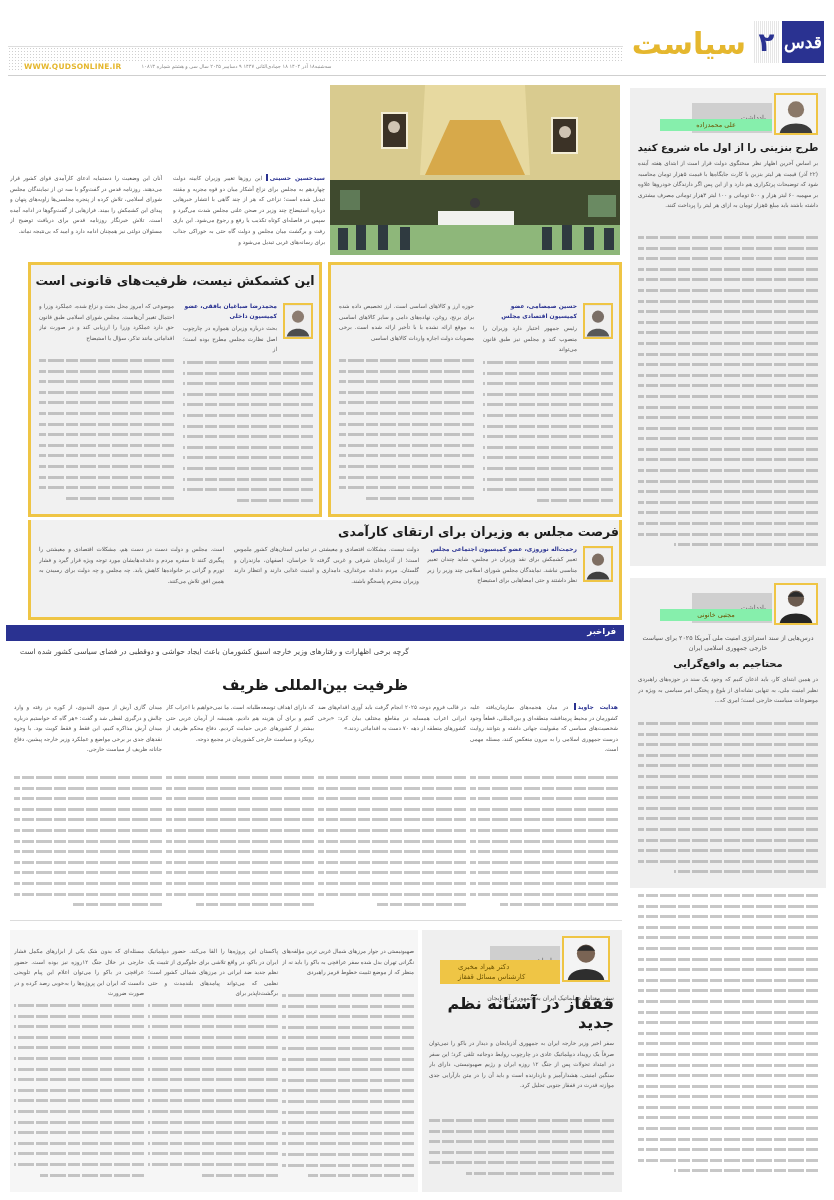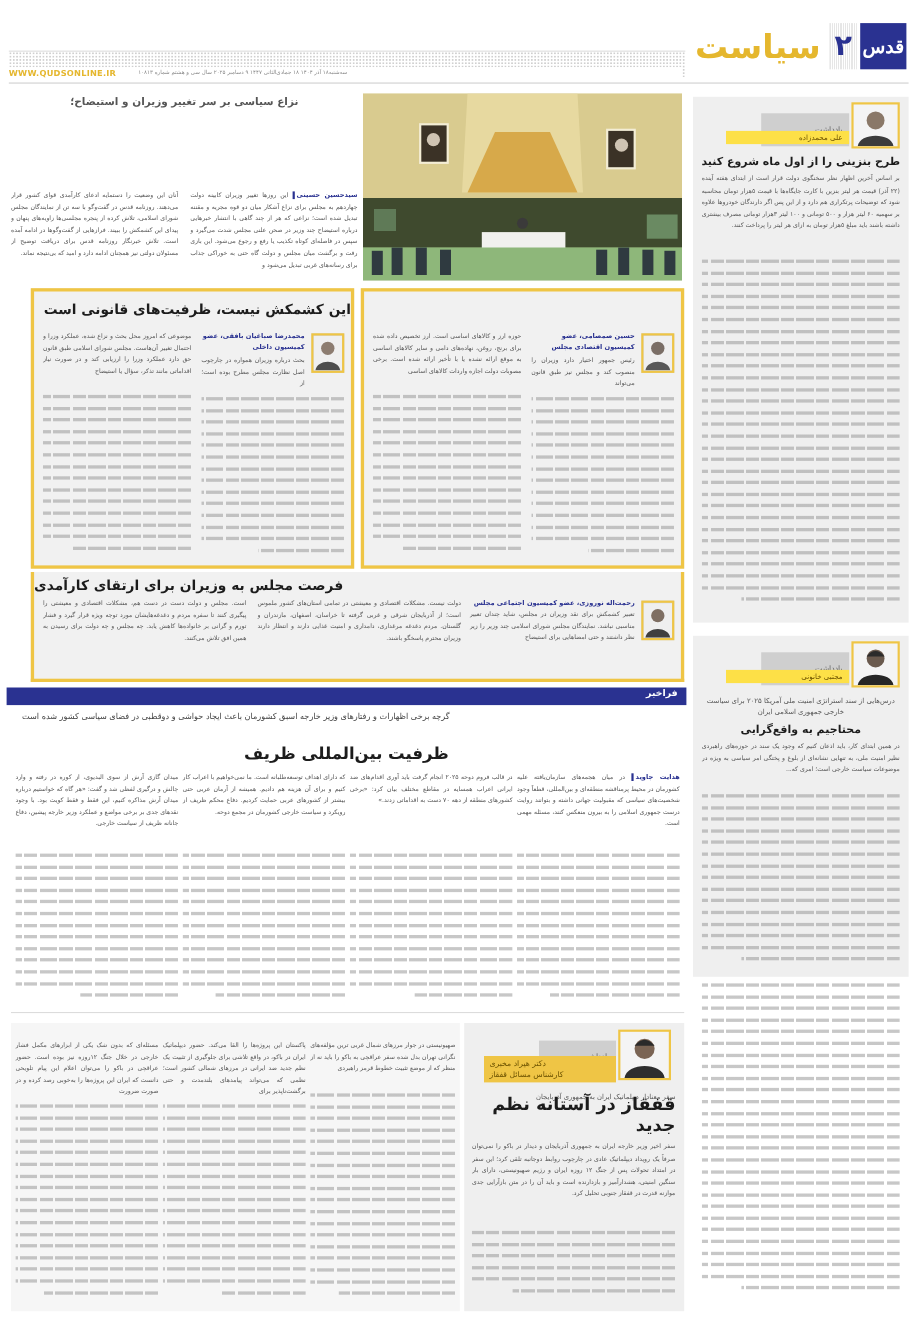--- a/index.html
+++ b/index.html
@@ -12,43 +12,42 @@
   .lines span { display:block; height: 10.6px; position: relative; }
   .lines span::after { content:""; position:absolute; right:0; left:0; top:4px; height:3px; background: repeating-linear-gradient(270deg,#9a9a9a 0 12px,transparent 12px 14px,#9a9a9a 14px 30px, transparent 30px 32px); opacity:.55; }
   .lines span.short::after { left: 40%; }
   .lines span.mid::after { left: 20%; }
   .yellow-box { border: 3px solid #efc545; background: #f1f1f1; }
   .grey-box { background: #efefef; }
   .byline { color: #2a3291; font-weight: bold; font-size: 6px; }
   .avatar { background: #d8d8d8; overflow: hidden; }
   .avatar svg { width: 100%; height: 100%; display: block; }
   .note-tag { background: #cfcfcf; color: #666; font-size: 7px; padding: 11px 6px; text-align: right; }
-  .note-name { background: #fde047; color: #6d5300; font-size: 6.5px; padding: 2px 6px; text-align: right; }
+  .note-name { background: #86efac; color: #6d5300; font-size: 6.5px; padding: 2px 6px; text-align: center; }
 </style>
 </head>
 <body>
 
 <div class="abs" style="left:0;top:0;width:834px;height:80px;">
   <div class="abs" style="right:10px;top:21px;width:42px;height:42px;background:#2a3291;color:#fff;display:flex;align-items:center;justify-content:center;">
     <span style="font-size:17px;font-weight:bold;font-family:'DejaVu Serif',serif;">قدس</span>
   </div>
   <div class="abs" style="right:55px;top:21px;width:25px;height:42px;background:repeating-linear-gradient(90deg,#e6e6e6 0 1px,#fff 1px 2px);display:flex;align-items:center;justify-content:center;">
     <span style="font-size:26px;font-weight:bold;color:#2a3291;">۲</span>
   </div>
   <div class="abs" style="right:88px;top:24px;font-size:30px;font-weight:bold;color:#e5b72e;font-family:'DejaVu Sans',sans-serif;line-height:40px;">سیاست</div>
   <div class="abs" style="left:8px;top:46px;width:615px;height:24px;background-image:radial-gradient(#cfcfcf 0.6px,transparent 0.7px);background-size:3px 3px;border-top:1px solid #ddd;"></div>
-  <div class="abs" style="left:8px;top:61px;width:612px;height:10px;background:#fff;display:flex;align-items:center;gap:20px;direction:ltr;">
+  <div class="abs" style="left:24px;top:61px;width:612px;height:10px;background:#fff;display:flex;align-items:center;gap:20px;direction:ltr;">
     <span style="font-size:7.5px;font-weight:bold;color:#e5b72e;letter-spacing:0.2px;">WWW.QUDSONLINE.IR</span>
     <span style="font-size:5px;color:#888;direction:rtl;">سه‌شنبه۱۸ آذر ۱۴۰۴ ۱۸ جمادی‌الثانی ۱۴۴۷ ۹ دسامبر ۲۰۲۵ سال سی و هشتم شماره ۱۰۸۱۳</span>
   </div>
   <div class="abs" style="left:8px;top:75px;width:818px;height:1px;background:#cfcfcf;"></div>
 </div>
 
 <div class="abs" style="left:10px;top:85px;width:315px;height:170px;">
-  <div style="text-align:center;font-size:9.5px;color:#555;font-weight:bold;line-height:15px;">نزاع سیاسی بر سر تغییر وزیران و استیضاح؛</div>
   <div class="abs" style="right:0;top:88px;width:152px;">
     <div class="txt-mid" style="height:80px;"><span class="byline" style="color:#2a3291;border-left:2px solid #2a3291;padding-left:2px;">سیدحسین حسینی</span> <span>این روزها تغییر وزیران کابینه دولت چهاردهم به مجلس برای نزاع آشکار میان دو قوه مجریه و مقننه تبدیل شده است؛ نزاعی که هر از چند گاهی با انتشار خبرهایی درباره استیضاح چند وزیر در صحن علنی مجلس شدت می‌گیرد و سپس در فاصله‌ای کوتاه تکذیب یا رفع و رجوع می‌شود. این بازی رفت و برگشت میان مجلس و دولت گاه حتی به خوراکی جذاب برای رسانه‌های غربی تبدیل می‌شود و</span></div>
   </div>
   <div class="abs" style="left:0;top:88px;width:152px;">
     <div class="txt-mid" style="height:80px;">آنان این وضعیت را دستمایه ادعای کارآمدی قوای کشور قرار می‌دهند. روزنامه قدس در گفت‌وگو با سه تن از نمایندگان مجلس شورای اسلامی، تلاش کرده از پنجره مجلسی‌ها زاویه‌های پنهان و پیدای این کشمکش را ببیند. فرازهایی از گفت‌وگوها در ادامه آمده است. تلاش خبرنگار روزنامه قدس برای دریافت توضیح از مسئولان دولتی نیز همچنان ادامه دارد و امید که بی‌نتیجه نماند.</div>
   </div>
 </div>
 
 <div class="abs" style="left:330px;top:85px;width:290px;height:170px;overflow:hidden;background:linear-gradient(180deg,#d8c98a 0%,#c9b56f 45%,#6f7a55 70%,#93b178 100%);">
   <svg viewBox="0 0 290 170" width="290" height="170">
@@ -162,21 +161,21 @@
       <span></span>
       <span></span>
       <span></span>
       <span></span>
       <span></span>
       <span class="mid"></span>
   </div>
 </div>
 
 <div class="abs yellow-box" style="left:28px;top:262px;width:294px;height:255px;">
-  <div style="font-size:12.5px;font-weight:bold;color:#1c1c1c;margin-top:8px;">این کشمکش نیست، ظرفیت‌های قانونی است</div>
+  <div style="text-align:center;font-size:12.5px;font-weight:bold;color:#1c1c1c;margin-top:8px;">این کشمکش نیست، ظرفیت‌های قانونی است</div>
   <div class="abs avatar" style="right:6px;top:38px;width:30px;height:36px;border:2px solid #efc545;">
     <svg viewBox="0 0 30 36">
         <rect width="30" height="36" fill="#efefef"></rect>
         <circle cx="15" cy="13" r="7" fill="#8c7c70"></circle>
         <path d="M2 36 C4 24, 26 24, 28 36 Z" fill="#4d4d4d"></path>
       </svg>
   </div>
   <div class="abs byline" style="right:42px;top:36px;width:94px;line-height:10px;">محمدرضا صباغیان بافقی، عضو کمیسیون داخلی</div>
   <div class="abs txt" style="right:42px;top:58px;width:94px;height:32px;">بحث درباره وزیران همواره در چارچوب اصل نظارت مجلس مطرح بوده است؛ از</div>
   <div class="abs lines" style="right:6px;top:92px;width:130px;height:150px;">
@@ -208,21 +207,21 @@
       <span></span>
       <span></span>
       <span></span>
       <span></span>
       <span></span>
       <span class="mid"></span>
   </div>
 </div>
 
 <div class="abs yellow-box" style="left:28px;top:520px;width:594px;height:100px;border-top:none;">
-  <div style="text-align:left;font-size:12.5px;font-weight:bold;color:#1c1c1c;margin-top:4px;">فرصت مجلس به وزیران برای ارتقای کارآمدی</div>
+  <div style="text-align:right;font-size:12.5px;font-weight:bold;color:#1c1c1c;margin-top:4px;">فرصت مجلس به وزیران برای ارتقای کارآمدی</div>
   <div class="abs avatar" style="right:6px;top:26px;width:30px;height:36px;border:2px solid #efc545;">
     <svg viewBox="0 0 30 36">
         <rect width="30" height="36" fill="#efefef"></rect>
         <circle cx="15" cy="13" r="7" fill="#7e6e62"></circle>
         <path d="M2 36 C4 24, 26 24, 28 36 Z" fill="#3f3f3f"></path>
       </svg>
   </div>
   <div class="abs byline" style="right:42px;top:24px;width:150px;line-height:10px;">رحمت‌اله نوروزی، عضو کمیسیون اجتماعی مجلس</div>
   <div class="abs txt" style="right:42px;top:34px;width:150px;height:60px;">تعبیر کشمکش برای نقد وزیران در مجلس، شاید چندان تعبیر مناسبی نباشد. نمایندگان مجلس شورای اسلامی چند وزیر را زیر نظر داشتند و حتی امضاهایی برای استیضاح</div>
   <div class="abs txt" style="right:200px;top:24px;width:185px;height:70px;">دولت نیست. مشکلات اقتصادی و معیشتی در تمامی استان‌های کشور ملموس است؛ از آذربایجان شرقی و غربی گرفته تا خراسان، اصفهان، مازندران و گلستان. مردم دغدغه مرغداری، دامداری و امنیت غذایی دارند و انتظار دارند وزیران محترم پاسخگو باشند.</div>
@@ -374,21 +373,21 @@
 
 <div class="abs grey-box" style="left:422px;top:930px;width:200px;height:262px;">
   <div class="abs avatar" style="right:12px;top:6px;width:48px;height:46px;border:2px solid #efc545;background:#f4f4f4;">
     <svg viewBox="0 0 48 46">
         <circle cx="24" cy="17" r="10" fill="#7a6454"></circle>
         <path d="M14 14 Q24 2 34 14" fill="#2a2a2a"></path>
         <path d="M4 46 C6 30, 42 30, 44 46 Z" fill="#2e2e2e"></path>
       </svg>
   </div>
   <div class="abs note-tag" style="right:62px;top:16px;width:70px;">یادداشت</div>
-  <div class="abs" style="right:62px;top:30px;width:120px;background:#efc545;padding:2px 5px;text-align:left;">
+  <div class="abs" style="right:62px;top:30px;width:120px;background:#efc545;padding:2px 18px;text-align:left;">
     <div style="font-size:7px;color:#6d5300;line-height:10px;">دکتر هیراد مخبری</div>
     <div style="font-size:7px;color:#6d5300;line-height:10px;">کارشناس مسائل قفقاز</div>
   </div>
   <div class="abs" style="right:8px;top:64px;width:185px;font-size:6.2px;color:#555;text-align:right;">سفر معنادار دیپلماتیک ایران به جمهوری آذربایجان</div>
   <div class="abs" style="right:8px;top:64px;width:185px;text-align:right;font-size:16px;font-weight:bold;color:#1c1c1c;">قفقاز در آستانه نظم جدید</div>
   <div class="abs txt" style="right:8px;top:108px;width:185px;height:75px;">سفر اخیر وزیر خارجه ایران به جمهوری آذربایجان و دیدار در باکو را نمی‌توان صرفاً یک رویداد دیپلماتیک عادی در چارچوب روابط دوجانبه تلقی کرد؛ این سفر در امتداد تحولات پس از جنگ ۱۲ روزه ایران و رژیم صهیونیستی، دارای بار سنگین امنیتی، هشدارآمیز و بازدارنده است و باید آن را در متن بازآرایی جدی موازنه قدرت در قفقاز جنوبی تحلیل کرد.</div>
   <div class="abs lines" style="right:8px;top:185px;width:185px;height:72px;">
     <span></span>
       <span></span>
       <span></span>

